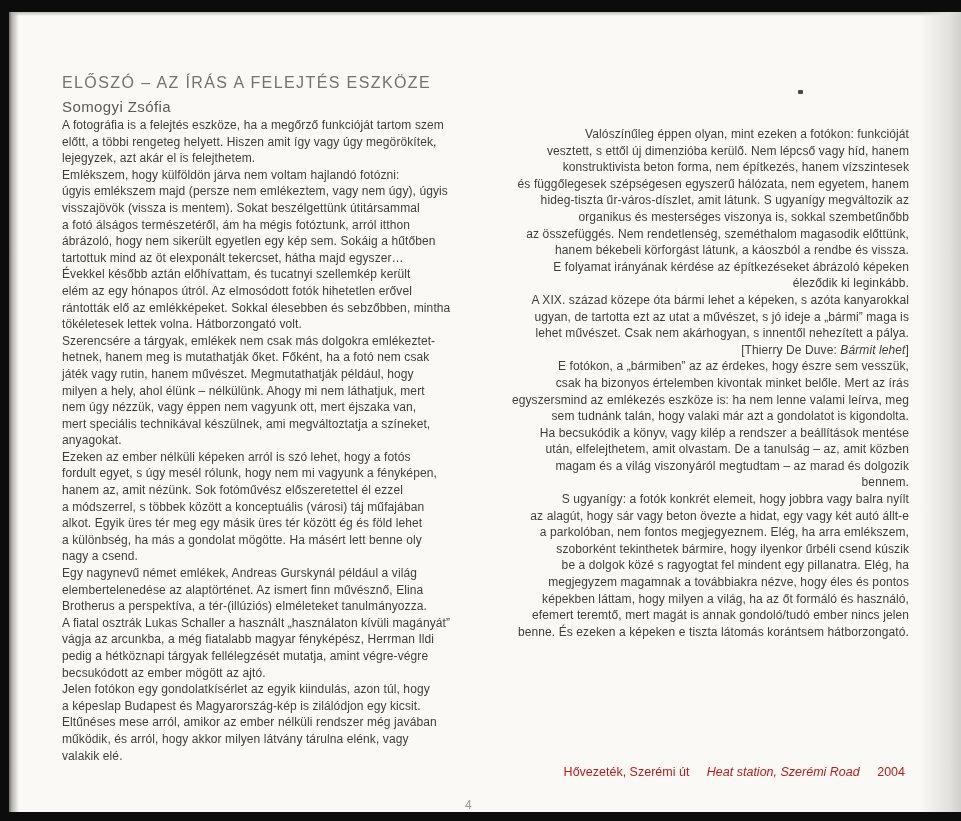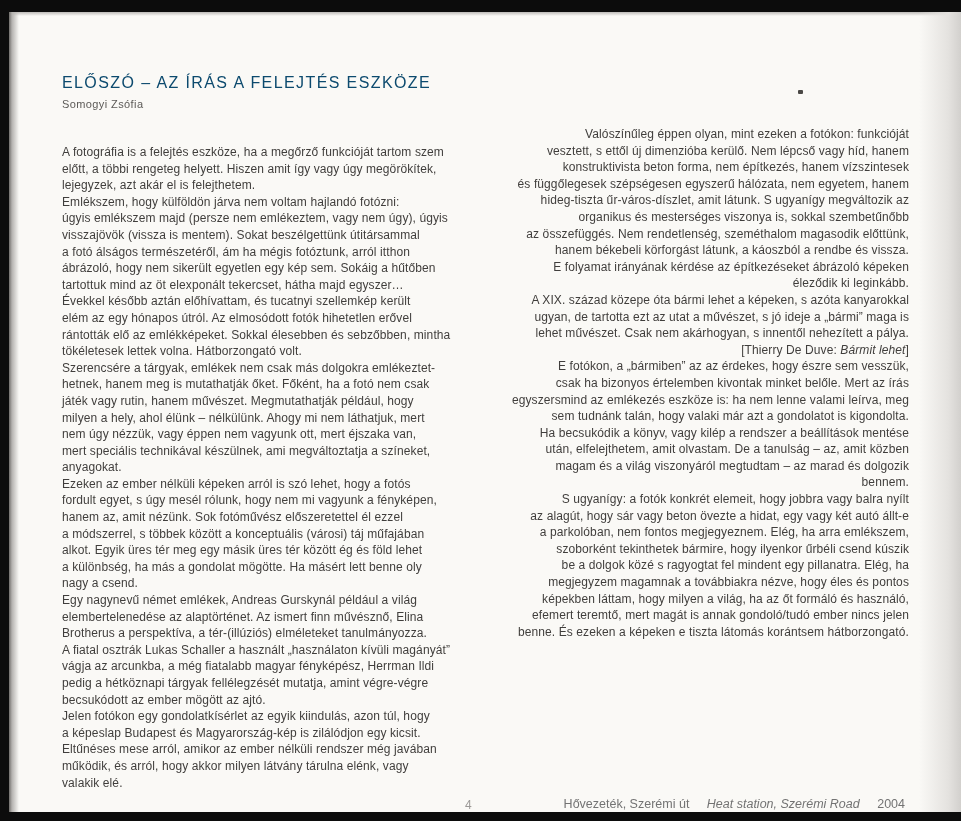--- a/index.html
+++ b/index.html
@@ -42,64 +42,63 @@
     height: 4px;
     background: linear-gradient(to bottom, #bdbbb8, rgba(250,249,246,0));
     pointer-events: none;
   }
   .title {
     position: absolute;
     left: 53px;
     top: 62px;
     font-size: 16px;
     letter-spacing: 1.4px;
-    color: #0c4a6e;
+    color: #737373;
     white-space: nowrap;
   }
   .author {
     position: absolute;
     left: 53px;
     top: 86px;
-    font-size: 11px;
+    font-size: 15px;
     letter-spacing: 0.4px;
     color: #5c5a57;
     white-space: nowrap;
   }
   .column {
     position: absolute;
     font-size: 12px;
     line-height: 16.6px;
     color: #403e3c;
     letter-spacing: 0.1px;
   }
   .column .line {
     white-space: nowrap;
   }
   .col-left {
     left: 53px;
-    top: 132px;
+    top: 105px;
     width: 400px;
   }
   .col-right {
     left: 496px;
     top: 114px;
     width: 404px;
     text-align: right;
   }
   .italic {
     font-style: italic;
   }
   .caption {
     position: absolute;
     right: 56px;
     top: 753px;
     font-size: 12.5px;
-    color: #737373;
-    white-space: nowrap;
-    margin-top: 32px;
+    color: #b91c1c;
+    white-space: nowrap;
   }
   .caption .seg {
     margin-left: 14px;
   }
   .caption .seg:first-child {
     margin-left: 0;
   }
   .page-number {
     position: absolute;
     left: 456px;

